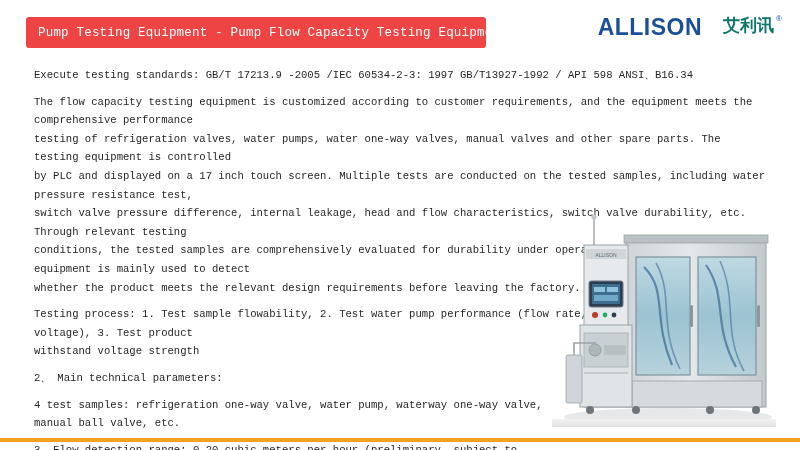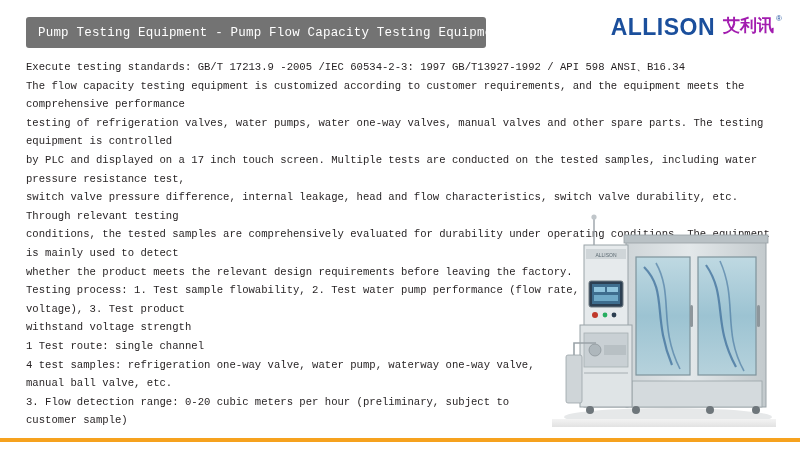--- a/index.html
+++ b/index.html
@@ -20,21 +20,21 @@
     height: 450px;
     box-sizing: border-box;
   }
   
   .title-bar {
     position: absolute;
     left: 26px;
     top: 17px;
     width: 460px;
     height: 31px;
-    background: #737373;
+    background: #ef4444;
     border-radius: 3px;
     display: flex;
     align-items: center;
   }
   .title-bar .title-text {
     color: #ffffff;
     font-family: "Liberation Mono", monospace;
     font-size: 12.5px;
     letter-spacing: 0.2px;
     padding-left: 12px;
@@ -50,46 +50,46 @@
   }
   .brand-en {
     color: #1b4f9c;
     font-family: "Liberation Sans", sans-serif;
     font-weight: bold;
     font-size: 23px;
     letter-spacing: 0.5px;
     line-height: 1;
   }
   .brand-cn {
-    color: #a21caf;
+    color: #0f766e;
     font-family: "DejaVu Sans", sans-serif;
     font-weight: bold;
     font-size: 17px;
-    margin-left: 8px;
+    margin-left: 21px;
     line-height: 1.15;
   }
   .brand-reg {
     color: #1b4f9c;
     font-size: 8px;
     margin-left: 2px;
     margin-top: -2px;
   }
   
   .body-text {
     position: absolute;
     left: 26px;
     top: 58px;
     width: 748px;
     font-family: "Liberation Mono", monospace;
     font-size: 10.6px;
     line-height: 18.6px;
     color: #231f20;
   }
   .body-text p {
-    margin: 0;
+    margin: 8px;
     white-space: pre-wrap;
   }
   .para-narrow {
     width: 525px;
   }
   
   .photo {
     position: absolute;
     left: 540px;
     top: 205px;
@@ -124,21 +124,21 @@
   <div class="body-text">
     <p>Execute testing standards: GB/T 17213.9 -2005 /IEC 60534-2-3: 1997 GB/T13927-1992 / API 598 ANSI、B16.34</p>
     <p>The flow capacity testing equipment is customized according to customer requirements, and the equipment meets the comprehensive performance
 testing of refrigeration valves, water pumps, water one-way valves, manual valves and other spare parts. The testing equipment is controlled
 by PLC and displayed on a 17 inch touch screen. Multiple tests are conducted on the tested samples, including water pressure resistance test,
 switch valve pressure difference, internal leakage, head and flow characteristics, switch valve durability, etc. Through relevant testing
 conditions, the tested samples are comprehensively evaluated for durability under operating conditions. The equipment is mainly used to detect
 whether the product meets the relevant design requirements before leaving the factory.</p>
     <p>Testing process: 1. Test sample flowability, 2. Test water pump performance (flow rate, power, current, head ˈnder voltage), 3. Test product
 withstand voltage strength</p>
-    <p class="para-narrow">1 Test route: single channel</p>
+    <p>2、 Main technical parameters:</p>
     <p class="para-narrow">4 test samples: refrigeration one-way valve, water pump, waterway one-way valve, manual ball valve, etc.</p>
     <p class="para-narrow">3. Flow detection range: 0-20 cubic meters per hour (preliminary, subject to customer sample)</p>
 
   </div>
 
   <svg class="photo" viewBox="0 0 246 230">
     <defs>
       <linearGradient id="cabGrad" x1="0" y1="0" x2="1" y2="0">
         <stop offset="0%" stop-color="#cfd5d8"></stop>
         <stop offset="45%" stop-color="#e3e8ea"></stop>

